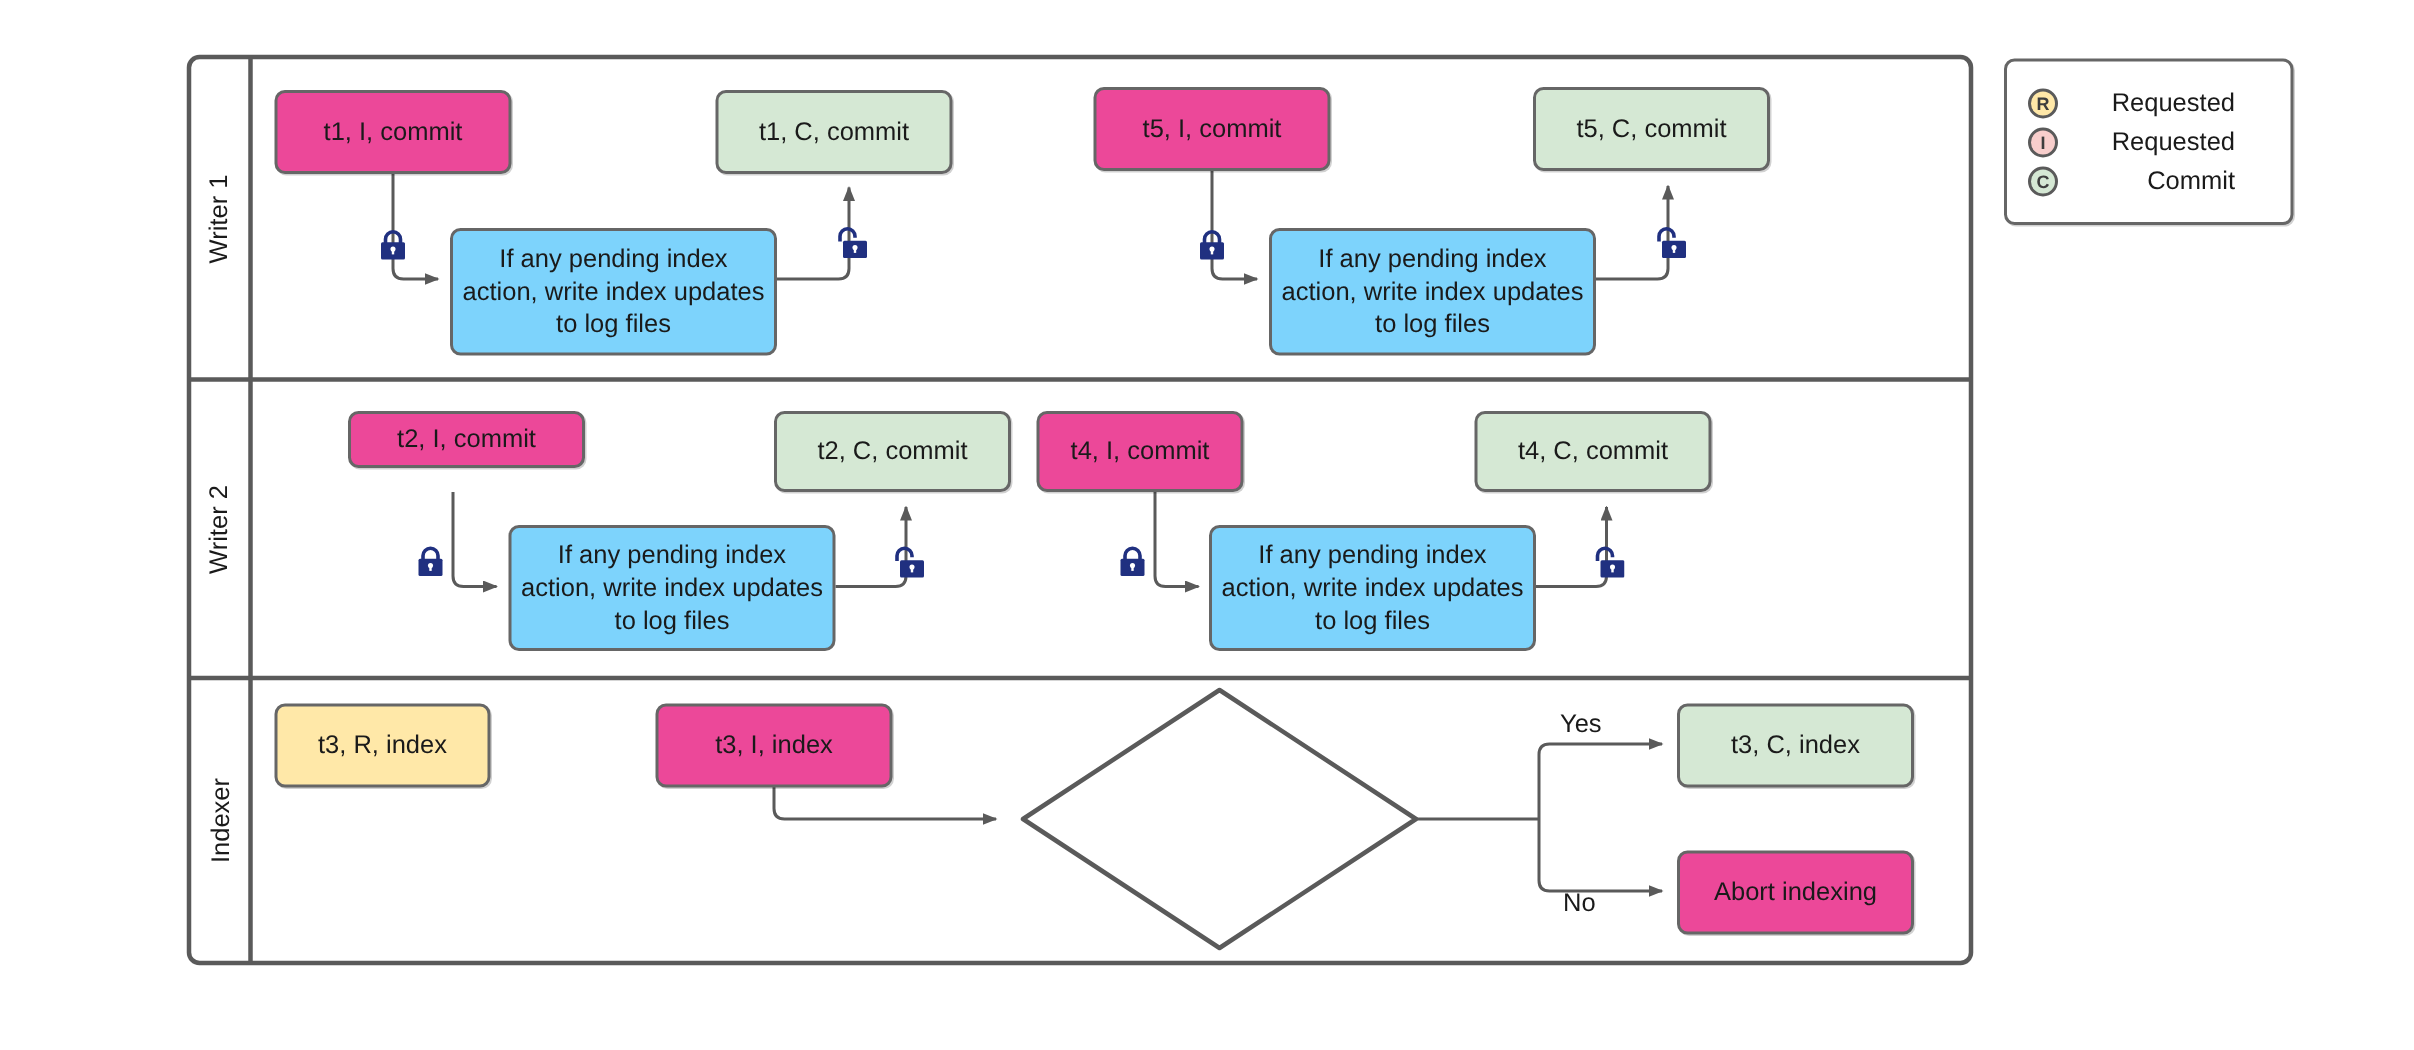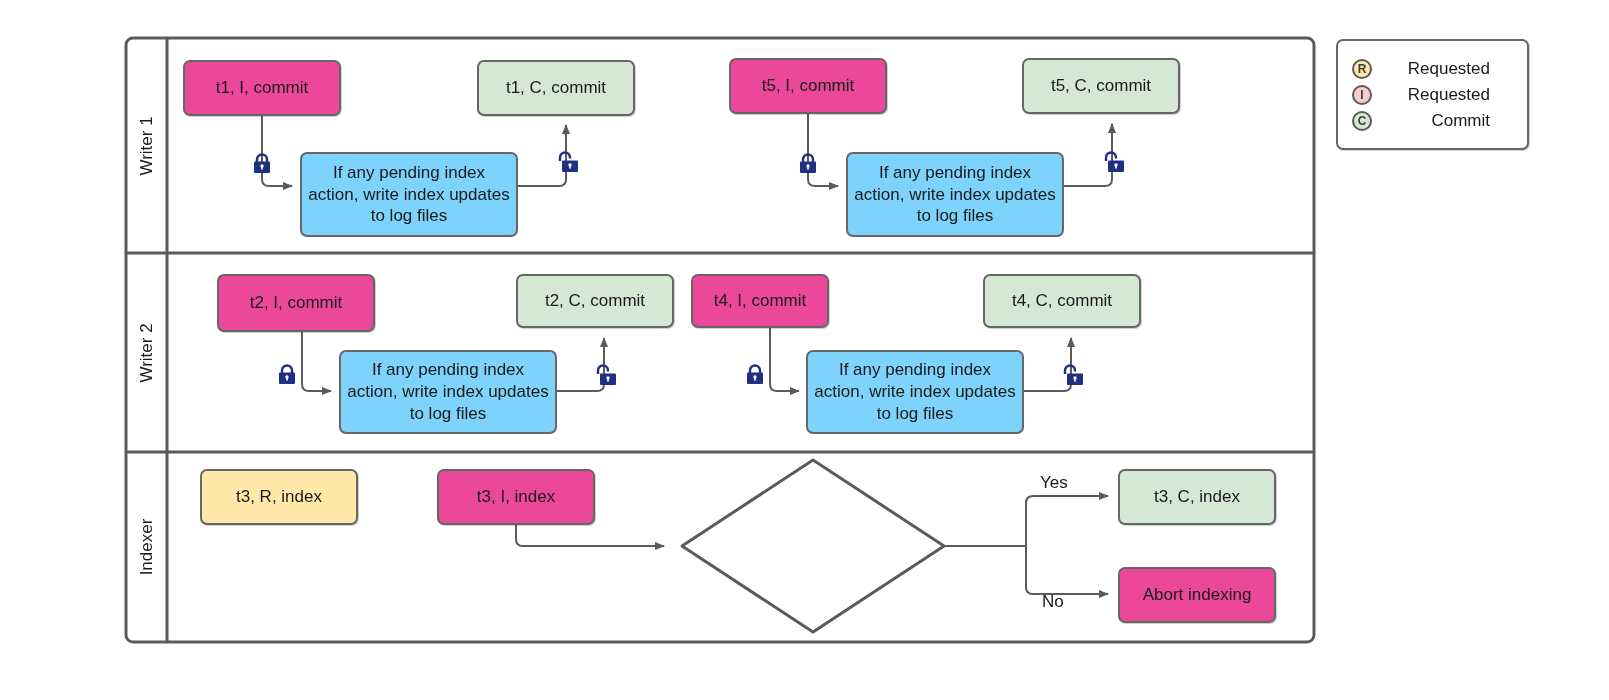--- a/index.html
+++ b/index.html
@@ -171,28 +171,28 @@
     <span>Indexer</span>
   </div>
 
   <div class="node pink" style="left:183px; top:60px; width:158px; height:56px;">t1, I, commit</div>
   <div class="node green" style="left:477px; top:60px; width:158px; height:56px;">t1, C, commit</div>
   <div class="node pink" style="left:729px; top:58px; width:158px; height:56px;">t5, I, commit</div>
   <div class="node green" style="left:1022px; top:58px; width:158px; height:56px;">t5, C, commit</div>
   <div class="node white" style="left:300px; top:152px; width:218px; height:85px;">If any pending index action, write index updates to log files</div>
   <div class="node white" style="left:846px; top:152px; width:218px; height:85px;">If any pending index action, write index updates to log files</div>
 
-  <div class="node pink" style="left:217px; top:274px; width:158px; height:58px;">t2, I, commit</div>
+  <div class="node pink" style="left:232px; top:274px; width:158px; height:38px;">t2, I, commit</div>
   <div class="node green" style="left:516px; top:274px; width:158px; height:54px;">t2, C, commit</div>
   <div class="node pink" style="left:691px; top:274px; width:138px; height:54px;">t4, I, commit</div>
   <div class="node green" style="left:983px; top:274px; width:158px; height:54px;">t4, C, commit</div>
   <div class="node white" style="left:339px; top:350px; width:218px; height:84px;">If any pending index action, write index updates to log files</div>
   <div class="node white" style="left:806px; top:350px; width:218px; height:84px;">If any pending index action, write index updates to log files</div>
 
-  <div class="node yellow" style="left:200px; top:469px; width:158px; height:56px;">t3, R, index</div>
+  <div class="node yellow" style="left:183px; top:469px; width:144px; height:56px;">t3, R, index</div>
   <div class="node pink" style="left:437px; top:469px; width:158px; height:56px;">t3, I, index</div>
   <div class="node green" style="left:1118px; top:469px; width:158px; height:56px;">t3, C, index</div>
   <div class="node pink" style="left:1118px; top:567px; width:158px; height:56px;">Abort indexing</div>
 
 
   <div class="edge-label" style="left:1040px; top:473px;">Yes</div>
   <div class="edge-label" style="left:1042px; top:592px;">No</div>
 
   <svg class="lock" style="left:251px; top:153px;" viewBox="0 0 22 22">
     <path d="M6,9 V6.5 A5,5 0 0 1 16,6.5 V9" fill="none" stroke="#203080" stroke-width="2.4"></path>

